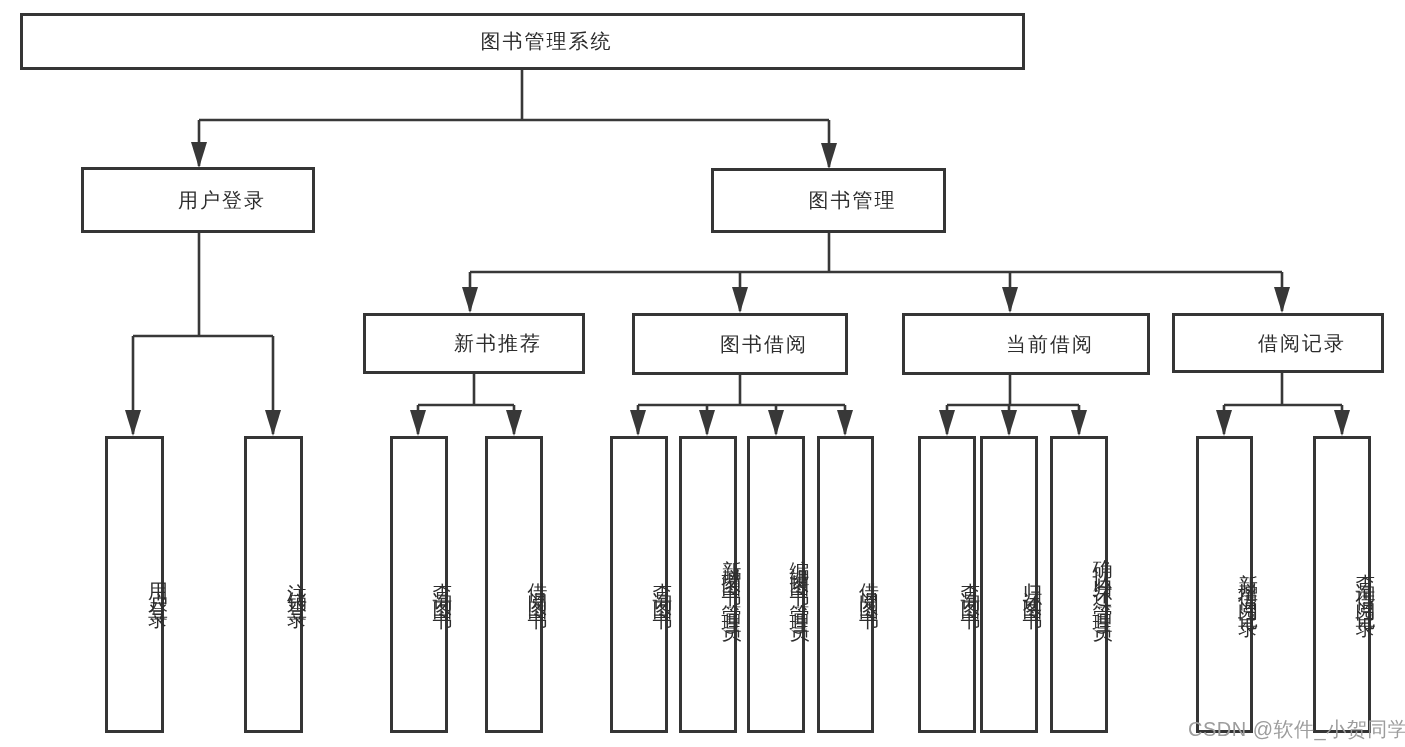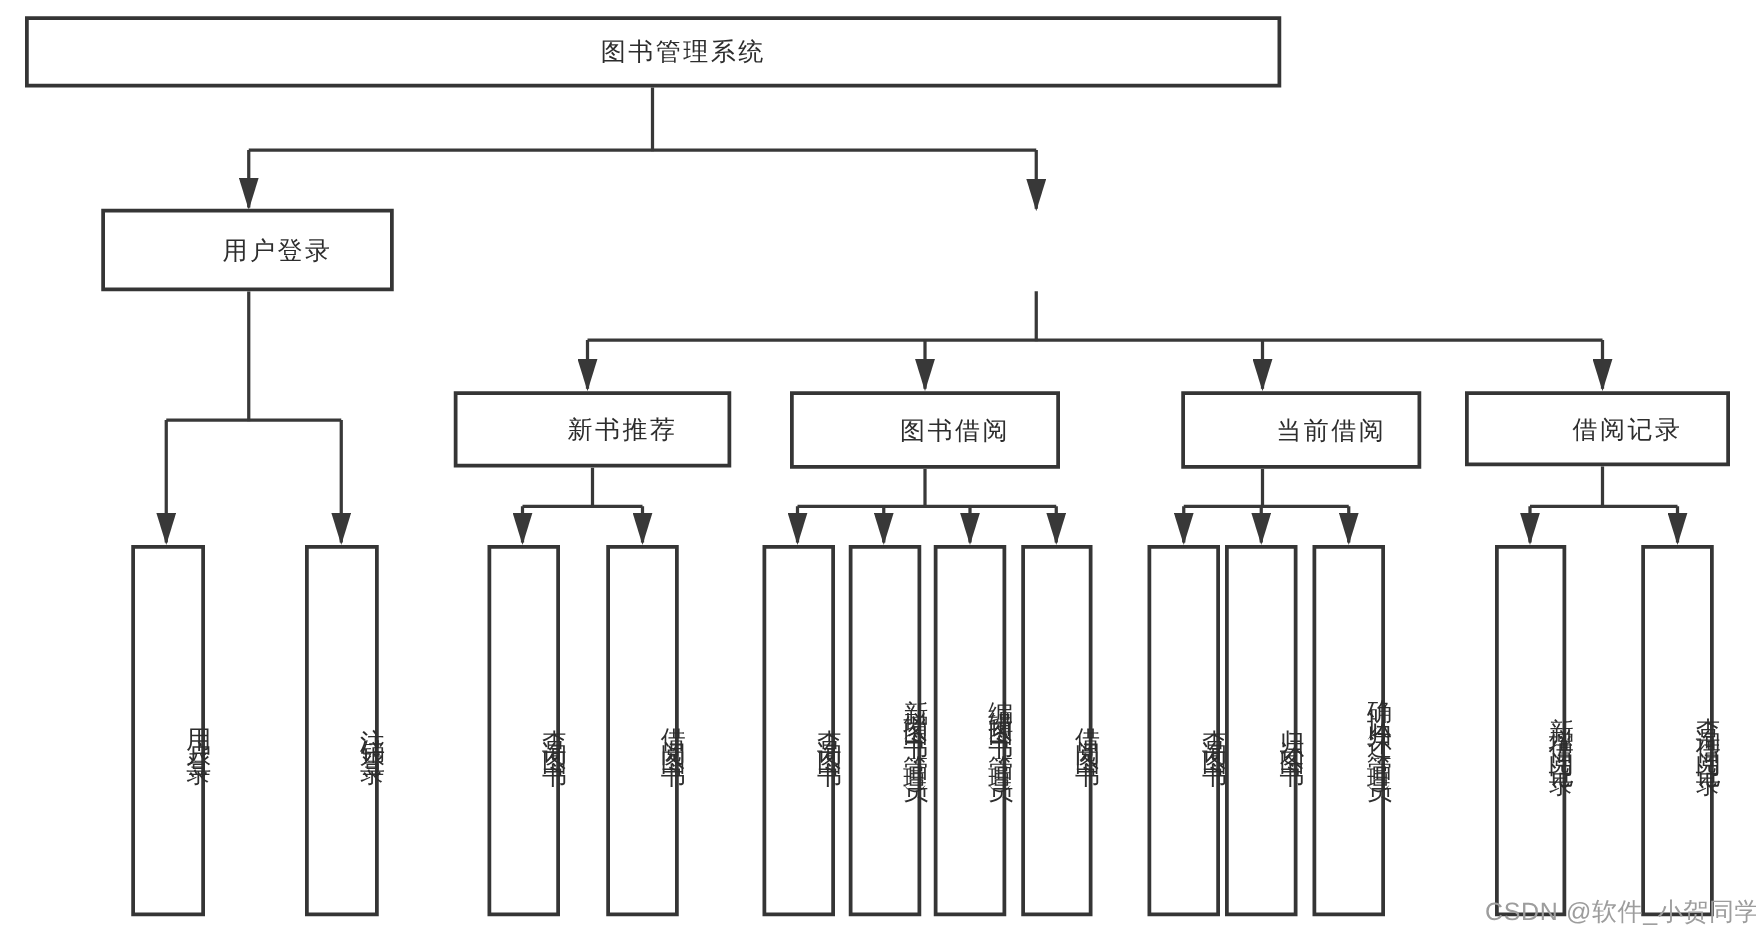--- a/index.html
+++ b/index.html
@@ -78,28 +78,31 @@
     </g>
   </svg>
 
   <div class="node" style="left:20px;top:13px;width:1005px;height:57px">
     <span>图书管理系统</span>
   </div>
 
   <div class="node" style="left:81px;top:167px;width:234px;height:66px">
     <span>用户登录</span>
   </div>
+  <div class="node" style="left:711px;top:168px;width:235px;height:65px">
+    <span>图书管理</span>
+  </div>
 
   <div class="node" style="left:363px;top:313px;width:222px;height:61px">
     <span>新书推荐</span>
   </div>
   <div class="node" style="left:632px;top:313px;width:216px;height:62px">
     <span>图书借阅</span>
   </div>
-  <div class="node" style="left:945px;top:313px;width:192px;height:62px">
+  <div class="node" style="left:902px;top:313px;width:248px;height:62px">
     <span>当前借阅</span>
   </div>
   <div class="node" style="left:1172px;top:313px;width:212px;height:60px">
     <span>借阅记录</span>
   </div>
 
   <div class="node v" style="left:105px;top:436px;width:59px;height:297px">
     <span>用户登录</span>
   </div>
   <div class="node v" style="left:244px;top:436px;width:59px;height:297px">

